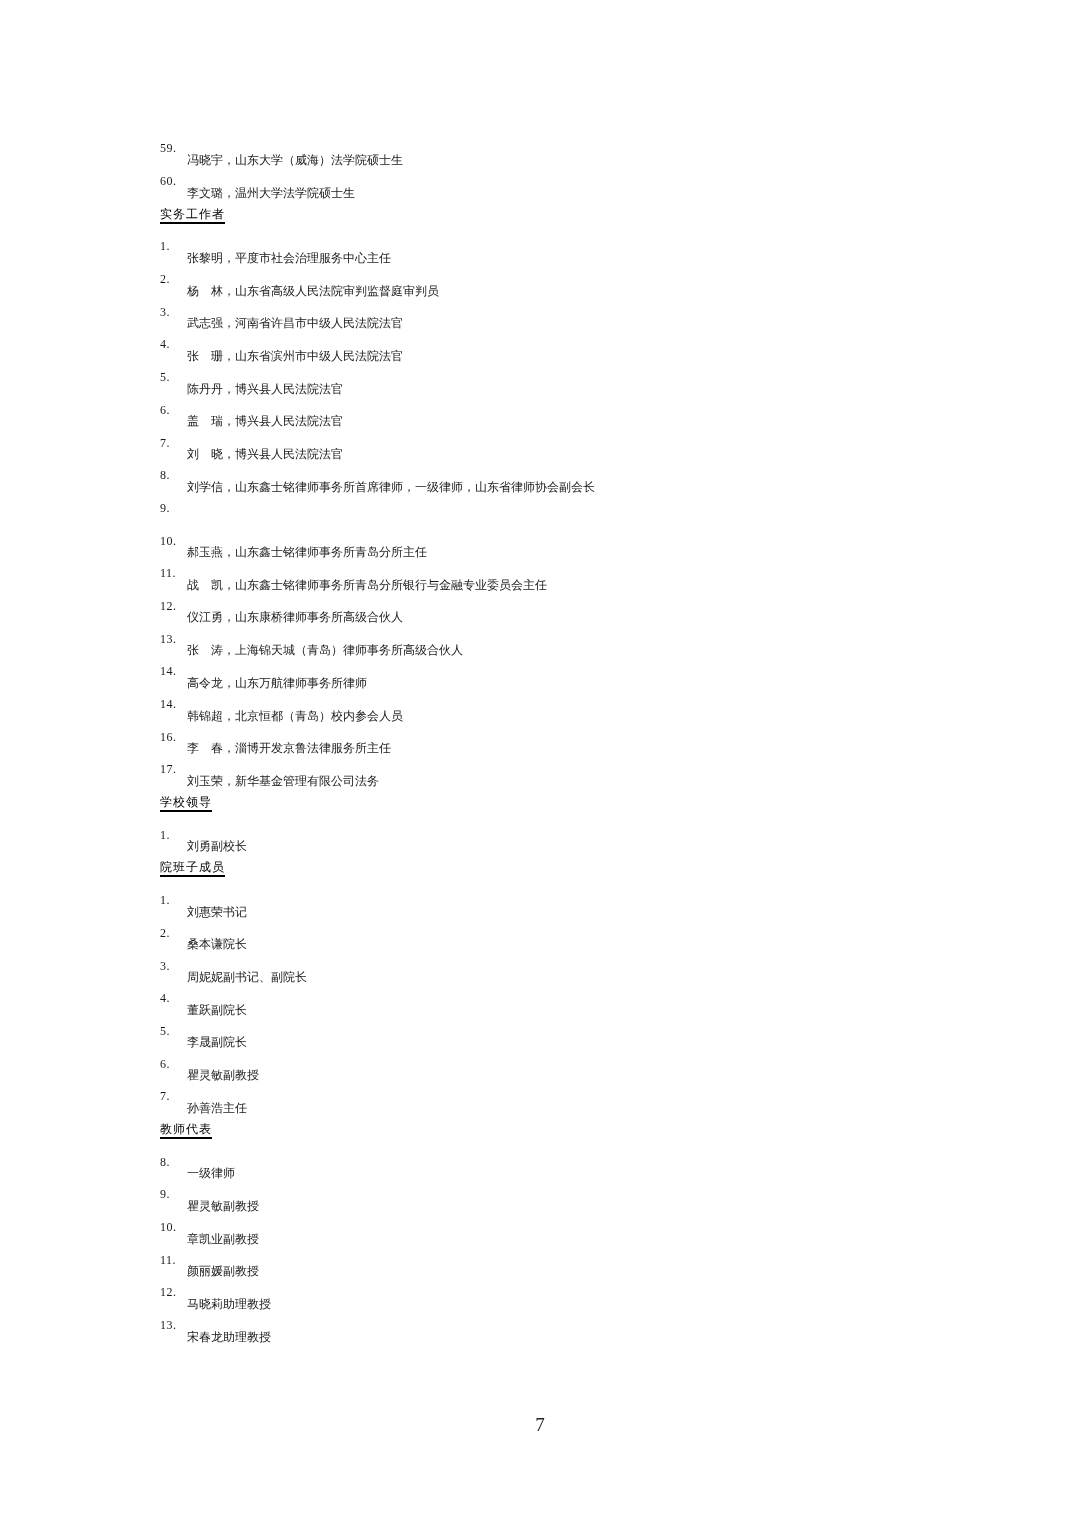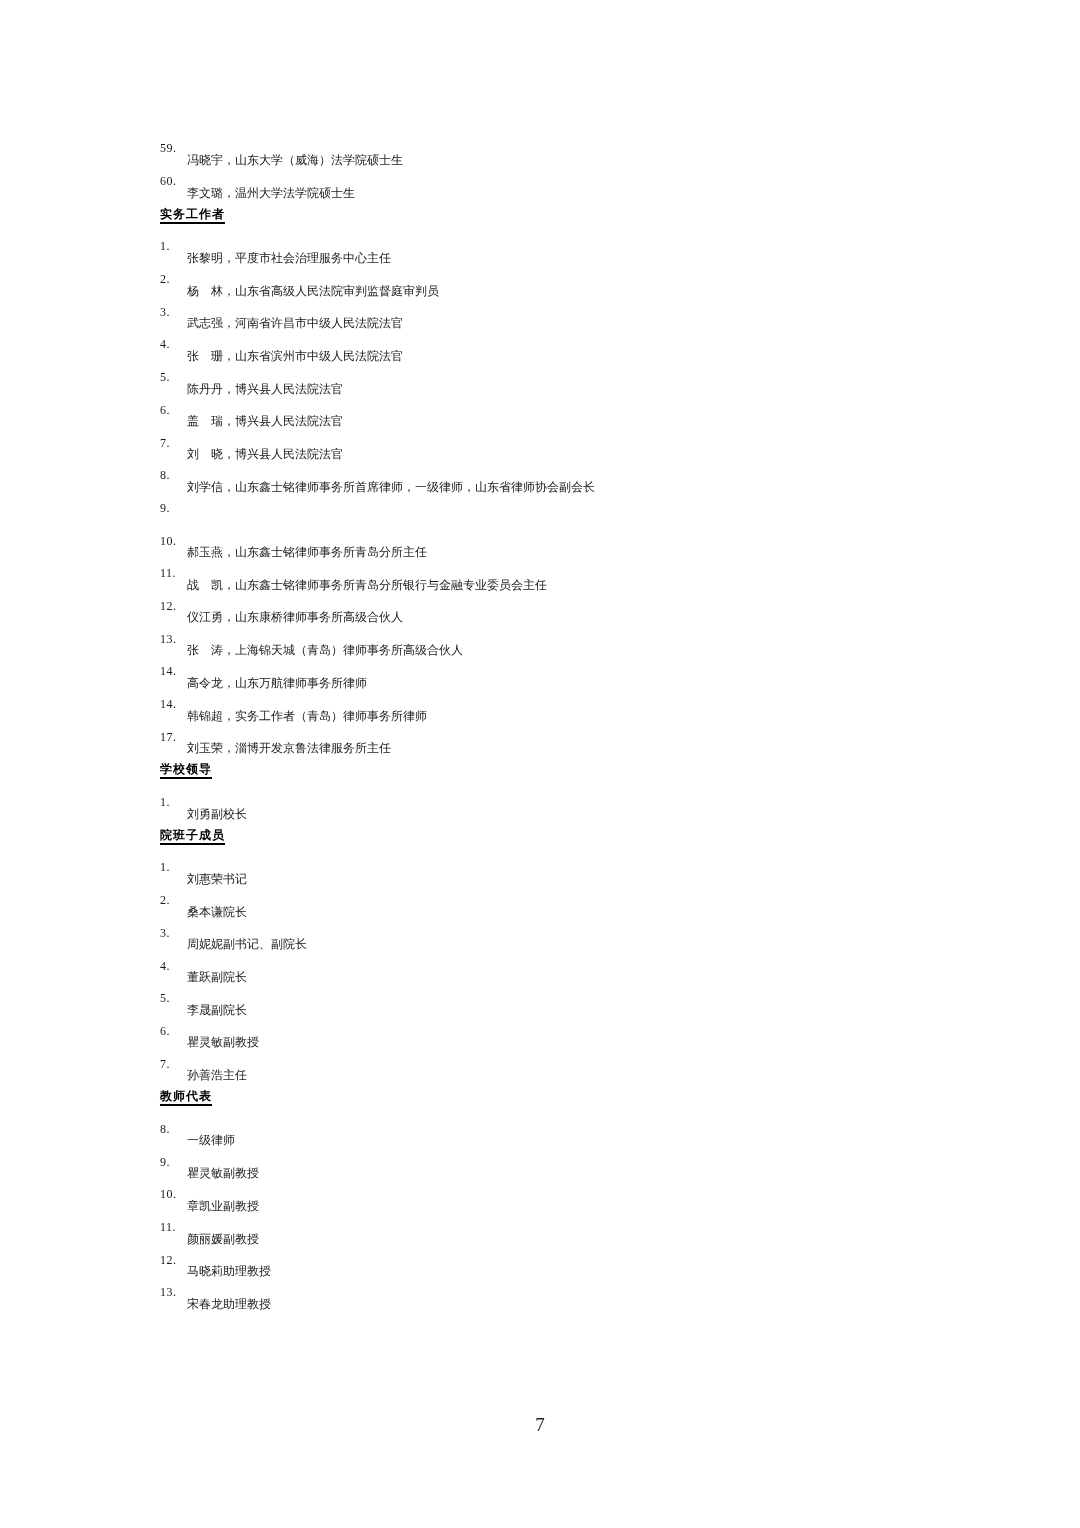--- a/index.html
+++ b/index.html
@@ -37,21 +37,21 @@
   .row.item .num {
     flex: none;
     width: 27px;
     letter-spacing: 0.5px;
   }
   .row.item .text {
     flex: none;
     margin-top: 23px;
   }
   .row.heading .headtext {
-    font-weight: bold;
+    font-weight: normal;
     color: #000000;
     text-decoration: underline;
     text-decoration-thickness: 1.7px;
     text-underline-offset: 4px;
     letter-spacing: 1px;
   }
   .page-number {
     position: absolute;
     top: 1414px;
     left: 0;
@@ -127,25 +127,29 @@
       <div class="row item">
         <span class="num">13.</span>
         <span class="text">张　涛，上海锦天城（青岛）律师事务所高级合伙人</span>
       </div>
       <div class="row item">
         <span class="num">14.</span>
         <span class="text">高令龙，山东万航律师事务所律师</span>
       </div>
       <div class="row item">
         <span class="num">14.</span>
-        <span class="text">韩锦超，实务工作者（青岛）律师事务所律师</span>
+        <span class="text">韩锦超，北京恒都（青岛）校内参会人员</span>
+      </div>
+      <div class="row item">
+        <span class="num">16.</span>
+        <span class="text">李　春，淄博开发京鲁法律服务所主任</span>
       </div>
       <div class="row item">
         <span class="num">17.</span>
-        <span class="text">刘玉荣，淄博开发京鲁法律服务所主任</span>
+        <span class="text">刘玉荣，新华基金管理有限公司法务</span>
       </div>
       <div class="row heading">
         <span class="headtext">学校领导</span>
       </div>
       <div class="row item">
         <span class="num">1.</span>
         <span class="text">刘勇副校长</span>
       </div>
       <div class="row heading">
         <span class="headtext">院班子成员</span>

